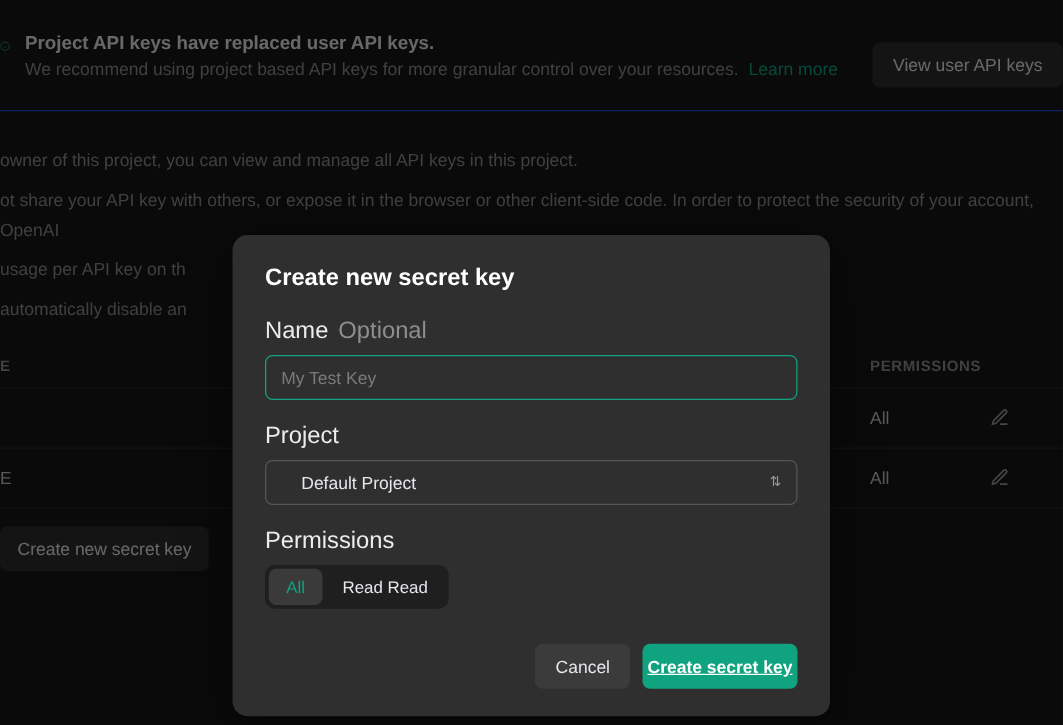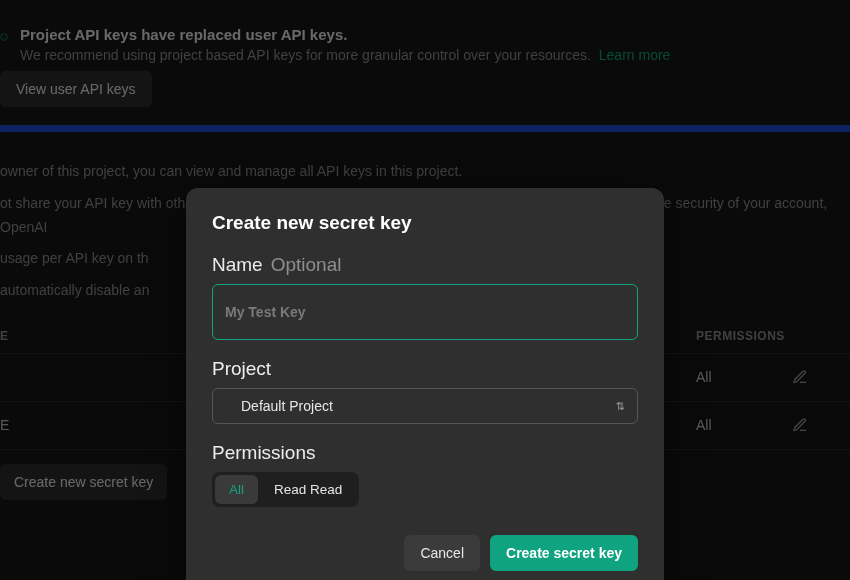--- a/index.html
+++ b/index.html
@@ -11,22 +11,21 @@
     font-size: 14px;
     position: relative;
   }
 
   
   .banner {
     display: flex;
     justify-content: space-between;
     align-items: flex-start;
     padding: 26px 0 18px 0;
-    border-bottom: 7px solid #1d4ed8;
-    flex-direction: column;
+    border-bottom: 1px solid #1d4ed8;
   }
   .banner-left { display: flex; gap: 12px; padding-left: 0; }
   .banner-icon {
     flex: 0 0 auto;
     margin-top: 2px;
     width: 8px; 
     display: flex; justify-content: flex-end;
   }
   .banner-icon svg { display: block; }
   .banner-text { display: flex; flex-direction: column; gap: 4px; }
@@ -106,25 +105,24 @@
   .field { margin-bottom: 18px; }
   .label-row { display: flex; gap: 8px; margin-bottom: 8px; font-size: 19px; }
   .label-main { color: #ececec; font-weight: 500; }
   .label-hint { color: #8e8e8e; }
 
   .text-input {
     width: 100%;
     background: transparent;
     border: 1.5px solid #10a37f;
     border-radius: 6px;
-    padding: 19px 12px;
+    padding: 9px 12px;
     color: #e5e7eb;
     font-size: 14px;
     outline: none;
-    font-weight: bold;
   }
   .text-input::placeholder { color: #7a7a7a; }
 
   .select {
     position: relative;
     width: 100%;
     background: transparent;
     border: 1px solid #565656;
     border-radius: 6px;
     padding: 9px 28px;
@@ -177,24 +175,25 @@
     padding: 10px 16px;
     font-size: 14px;
     font-weight: 500;
     cursor: pointer;
   }
   .btn-primary {
     background: #10a37f;
     color: #fff;
     border: none;
     border-radius: 6px;
-    padding: 10px 16px;
+    padding: 10px 4px;
     font-size: 14px;
     font-weight: 600;
     cursor: pointer;
+    text-decoration: underline;
   }
 
   .edit svg { width: 16px; height: 16px; }
 </style>
 </head>
 <body>
 
 
 
 

